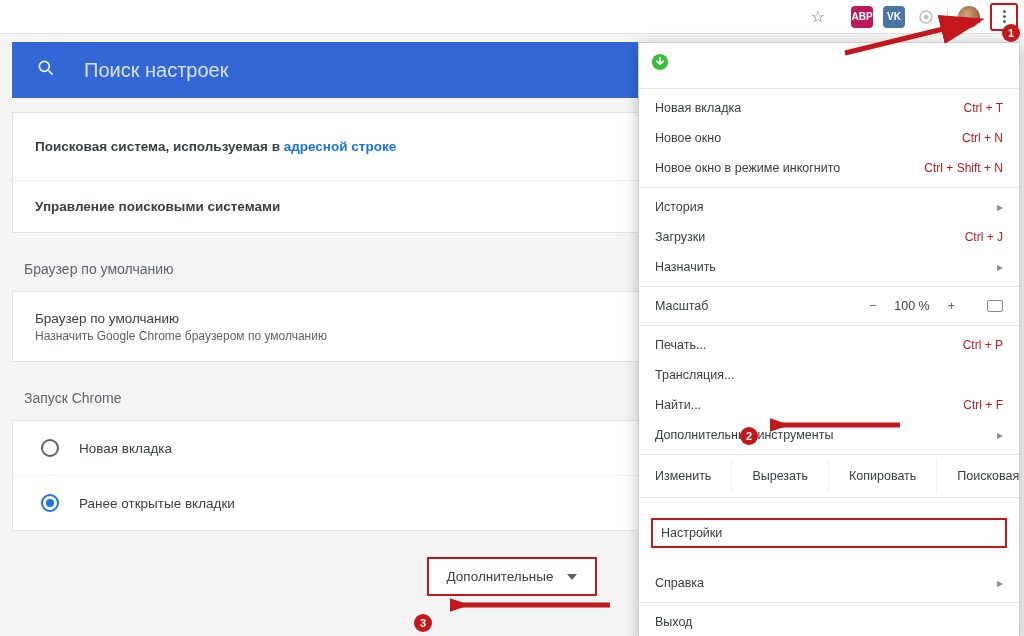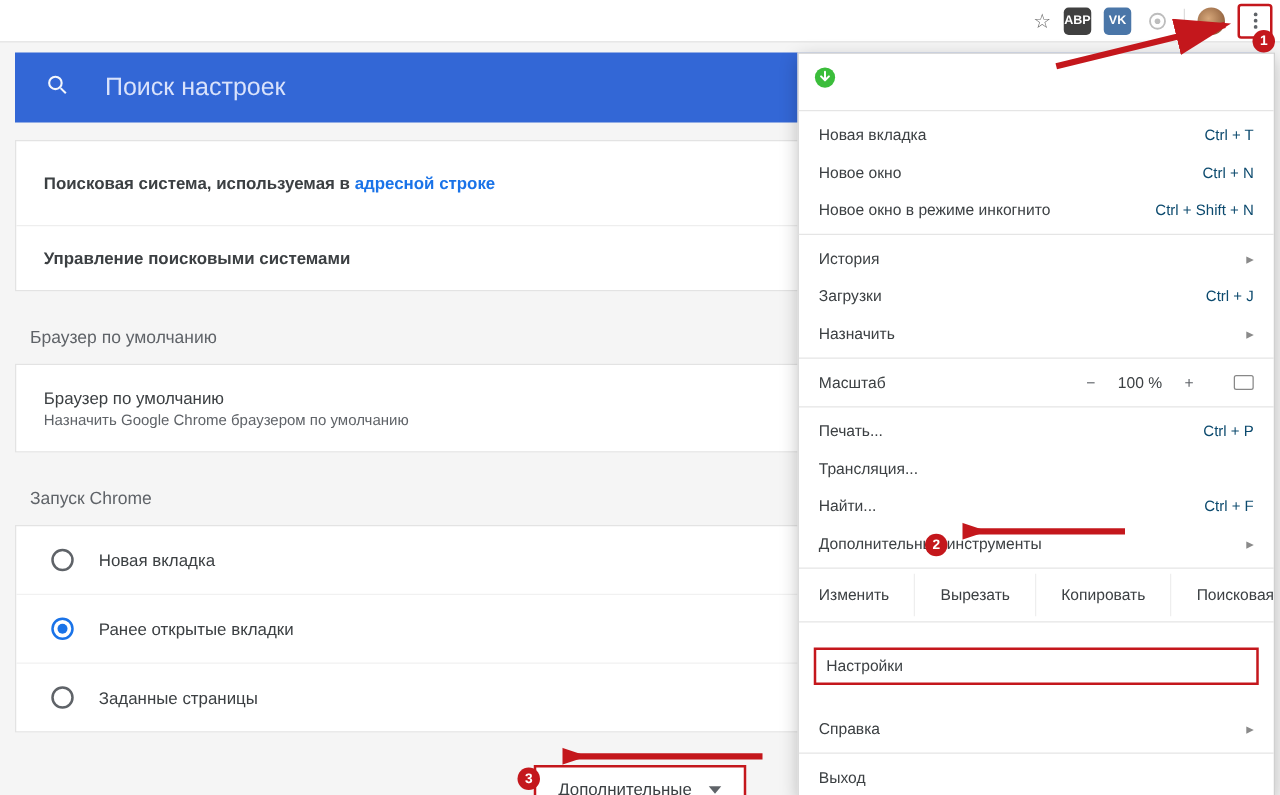--- a/index.html
+++ b/index.html
@@ -11,21 +11,21 @@
     background: #fff;
     border-bottom: 1px solid #e0e0e0;
     display: flex;
     justify-content: flex-end;
     align-items: center;
     padding-right: 6px;
     gap: 10px;
   }
   .star-icon { font-size: 16px; color: #6a6a6a; }
   .ext-badge { width: 22px; height: 22px; border-radius: 4px; display:flex; align-items:center; justify-content:center; font-size:10px; font-weight:bold; color:#fff; }
-  .abp { background:#404040; }
+  .abp { background:#be185d;margin-left:16px; }
   .vk { background:#4a76a8; }
   .gray-ext { width:22px; height:22px; display:flex; align-items:center; justify-content:center; color:#9a9a9a; }
   .sep { width:1px; height:20px; background:#ddd; }
   .avatar { width:22px; height:22px; border-radius:50%; background: radial-gradient(circle at 40% 40%, #d6a77a, #7a4a2a); }
   .menu-btn { width:28px; height:28px; display:flex; align-items:center; justify-content:center; color:#5f6368; cursor:pointer; border:2px solid #c4171c; border-radius:3px; }
   .dots { display:flex; flex-direction:column; gap:2px; }
   .dots span { width:3px; height:3px; background:#5f6368; border-radius:50%; }
 
   
   .search-bar {
@@ -109,21 +109,21 @@
     background:#fff;
     border:1px solid #d0d0d0;
     box-shadow:0 4px 14px rgba(0,0,0,.25);
     font-size:12.5px;
     color:#3c4043;
     z-index:50;
   }
   .menu .green-dot { width:18px; height:18px; margin:10px 12px; }
   .menu-item { display:flex; align-items:center; padding:8px 16px; cursor:pointer; position:relative; }
   .menu-item .lbl { flex:1; }
-  .menu-item .shortcut { color:#0c4a6e; font-size:12px; }
+  .menu-item .shortcut { color:#b91c1c; font-size:12px; }
   .menu-item .chev { color:#8a8a8a; font-size:12px; margin-left:8px; }
   .menu-div { height:1px; background:#e5e5e5; margin:4px 0; }
   .zoom-row { display:flex; align-items:center; padding:8px 16px; gap:4px; }
   .zoom-row .lbl { flex:1; }
   .zoom-ctrl { display:flex; align-items:center; gap:18px; color:#5f6368; }
   .zoom-ctrl .pct { color:#3c4043; }
   .full { width:16px; height:12px; border:1.5px solid #888; border-radius:2px; margin-left:14px; position:relative; }
   .full::before, .full::after { content:""; position:absolute; width:2px; height:2px; }
   .edit-row { display:flex; padding:0; }
   .edit-cell { flex:1; text-align:center; padding:10px 20px; border-right:1px solid #eee; cursor:pointer; }
@@ -207,24 +207,20 @@
   <div class="sec-heading">Запуск Chrome</div>
   <div class="card">
     <div class="radio-row">
       <span class="radio"></span>
       <span>Новая вкладка</span>
     </div>
     <div class="radio-row">
       <span class="radio checked"></span>
       <span>Ранее открытые вкладки</span>
     </div>
-    <div class="radio-row">
-      <span class="radio"></span>
-      <span>Заданные страницы</span>
-    </div>
   </div>
 
   <div class="adv-wrap">
     <div class="adv-btn">
       <span>Дополнительные</span>
       <span class="caret-down"></span>
     </div>
   </div>
 </div>
 

